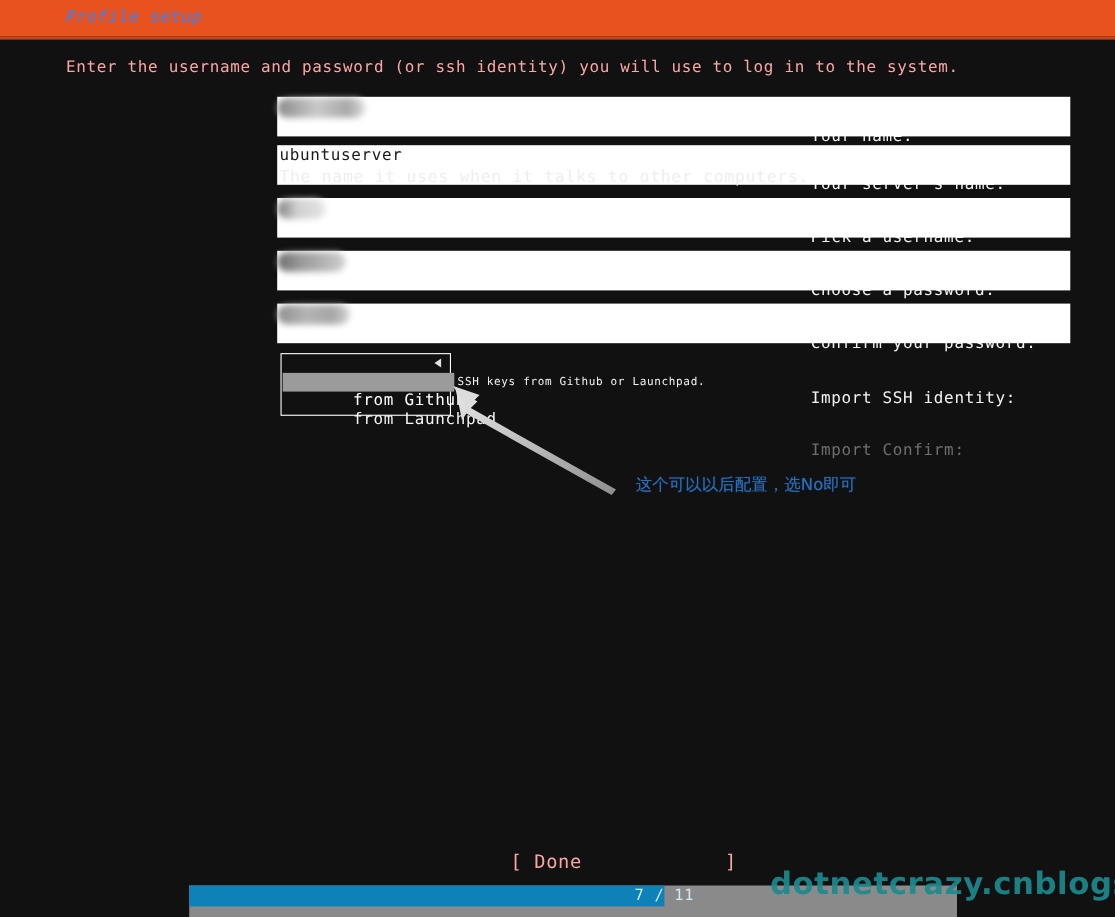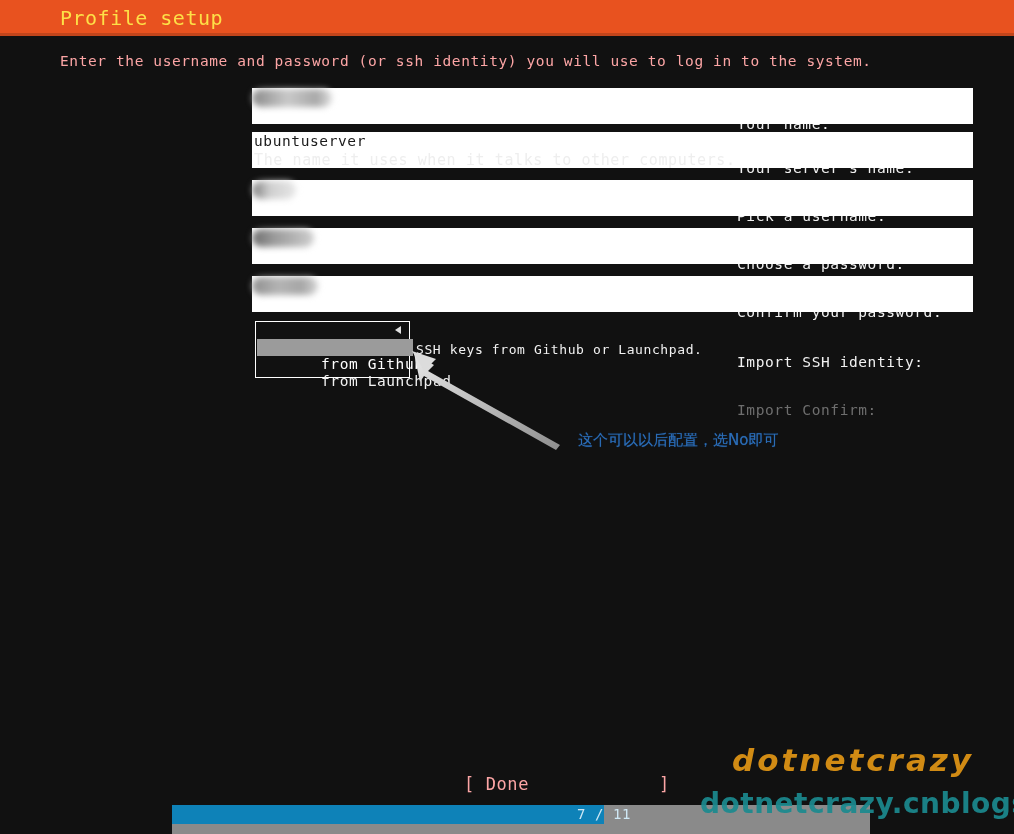--- a/index.html
+++ b/index.html
@@ -30,24 +30,25 @@
     position: absolute;
     left: 0; top: 33px;
     width: 1014px;
     height: 3px;
     background: #c2451b;
   }
   .header-title {
     position: absolute;
     left: 60px;
     top: 6px;
-    font-size: 20px;
+    font-size: 15px;
     letter-spacing: 0.5px;
-    color: #fde047;
-    white-space: pre;
+    color: #3b82f6;
+    white-space: pre;
+    font-style: italic;
   }
 
   
   .intro {
     position: absolute;
     left: 60px;
     top: 53px;
     font-size: 14.5px;
     color: #fca5a5;
     letter-spacing: 0.6px;
@@ -140,21 +141,21 @@
     top: 4px;
     width: 0; height: 0;
     border-top: 4px solid transparent;
     border-bottom: 4px solid transparent;
     border-right: 6px solid #e0e0e0;
   }
   .dd-hint {
     position: absolute;
     left: 416px;
     top: 342px;
-    font-size: 13px;
+    font-size: 10px;
     letter-spacing: 0.6px;
     color: #f2f2f2;
     white-space: pre;
   }
 
   
   .annot-arrow {
     position: absolute;
     left: 400px;
     top: 345px;
@@ -318,16 +319,15 @@
 
   <div class="annot-text">这个可以以后配置，选No即可</div>
 
   <div class="done-btn">[ Done            ]</div>
 
   <div class="progress-track">
     <div class="progress-fill"></div>
     <div class="progress-label">7 / 11</div>
   </div>
 
-  <div class="wm-top">dotnetcrazy</div>
   <div class="wm-bottom">dotnetcrazy.cnblogs.com</div>
 
 </div>
 
 </body></html>

